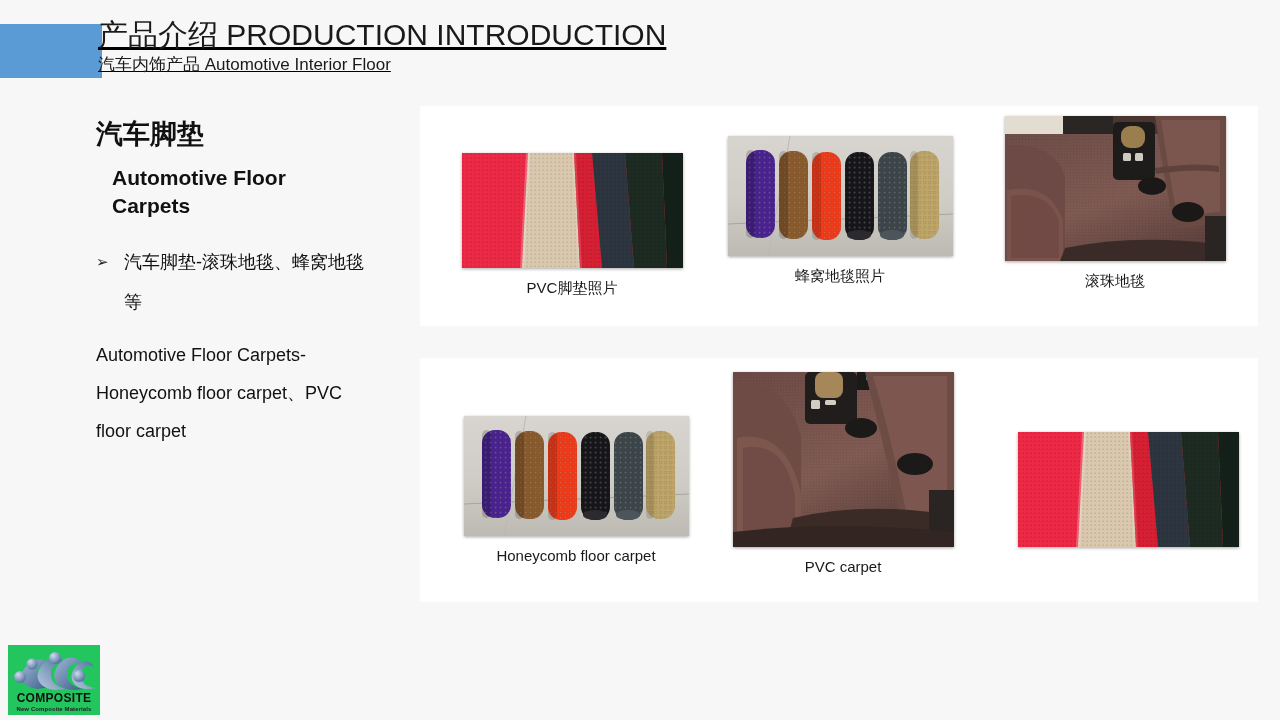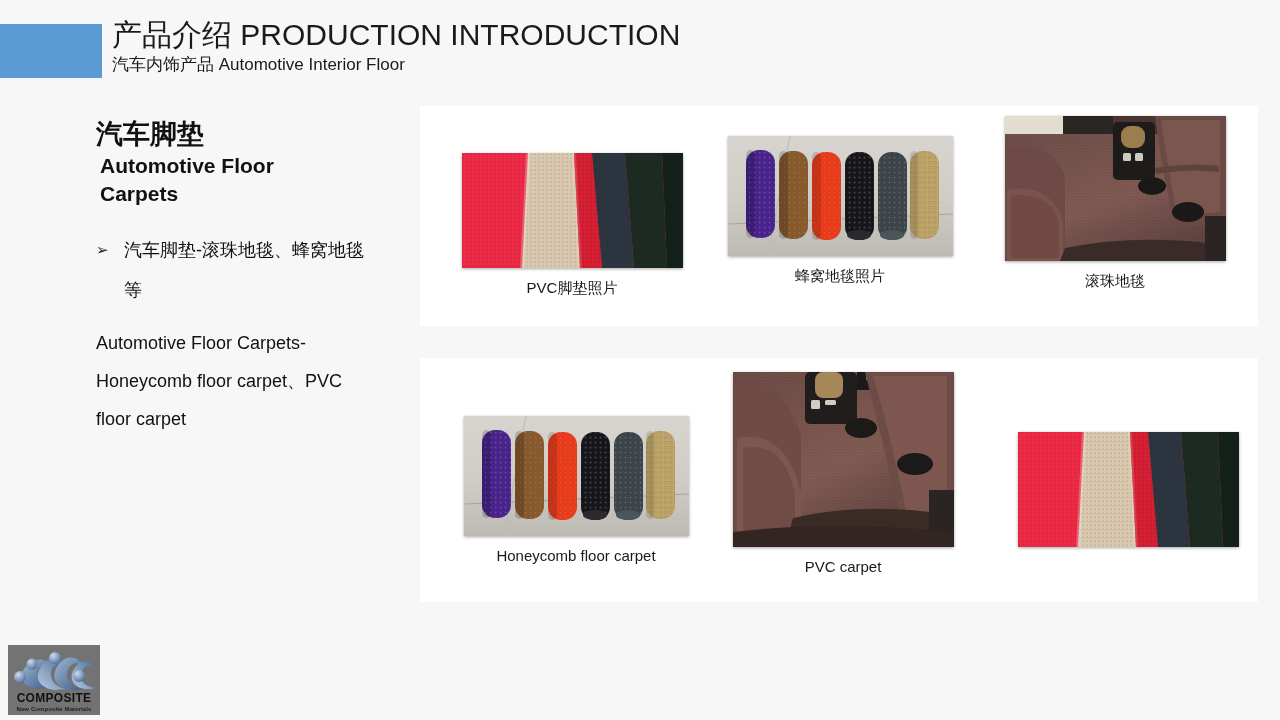--- a/index.html
+++ b/index.html
@@ -23,21 +23,21 @@
     background: #f7f7f7;
   }
   #header-accent {
     position: absolute;
     left: 0; top: 24px;
     width: 102px; height: 54px;
     background: #5b9bd5;
   }
   #header-text {
     position: absolute;
-    left: 112px; top: 16px;
+    left: 98px; top: 16px; text-decoration: underline;
   }
   #header-title {
     font-size: 30px;
     font-weight: 400;
     color: #1a1a1a;
     letter-spacing: 0px;
     line-height: 38px;
     white-space: nowrap;
   }
   #header-subtitle {
@@ -59,21 +59,21 @@
     font-weight: bold;
     color: #111;
     line-height: 28px;
     margin: 0 0 1px 0;
   }
   #heading-en {
     font-size: 21px;
     font-weight: bold;
     color: #111;
     line-height: 28px;
-    margin: 4px;
+    margin: 16px;
     width: 230px;
   }
   #bullet-block {
     margin-top: 22px;
     display: flex;
     align-items: flex-start;
   }
   #bullet-arrow {
     font-size: 15px;
     color: #222;
@@ -125,21 +125,21 @@
   
   .art-sheets { display: block; width: 100%; height: 100%; }
   .art-rolls  { display: block; width: 100%; height: 100%; }
   .art-car    { display: block; width: 100%; height: 100%; }
 
   
   #logo {
     position: absolute;
     left: 8px; top: 645px;
     width: 92px; height: 70px;
-    background: #737373;
+    background: #22c55e;
     overflow: hidden;
   }
   #logo-mark { position: absolute; left: 0; top: 0; width: 92px; height: 50px; }
   #logo-name {
     position: absolute;
     left: 0; top: 47px; width: 92px;
     text-align: center;
     font-size: 12px;
     font-weight: bold;
     color: #111;

